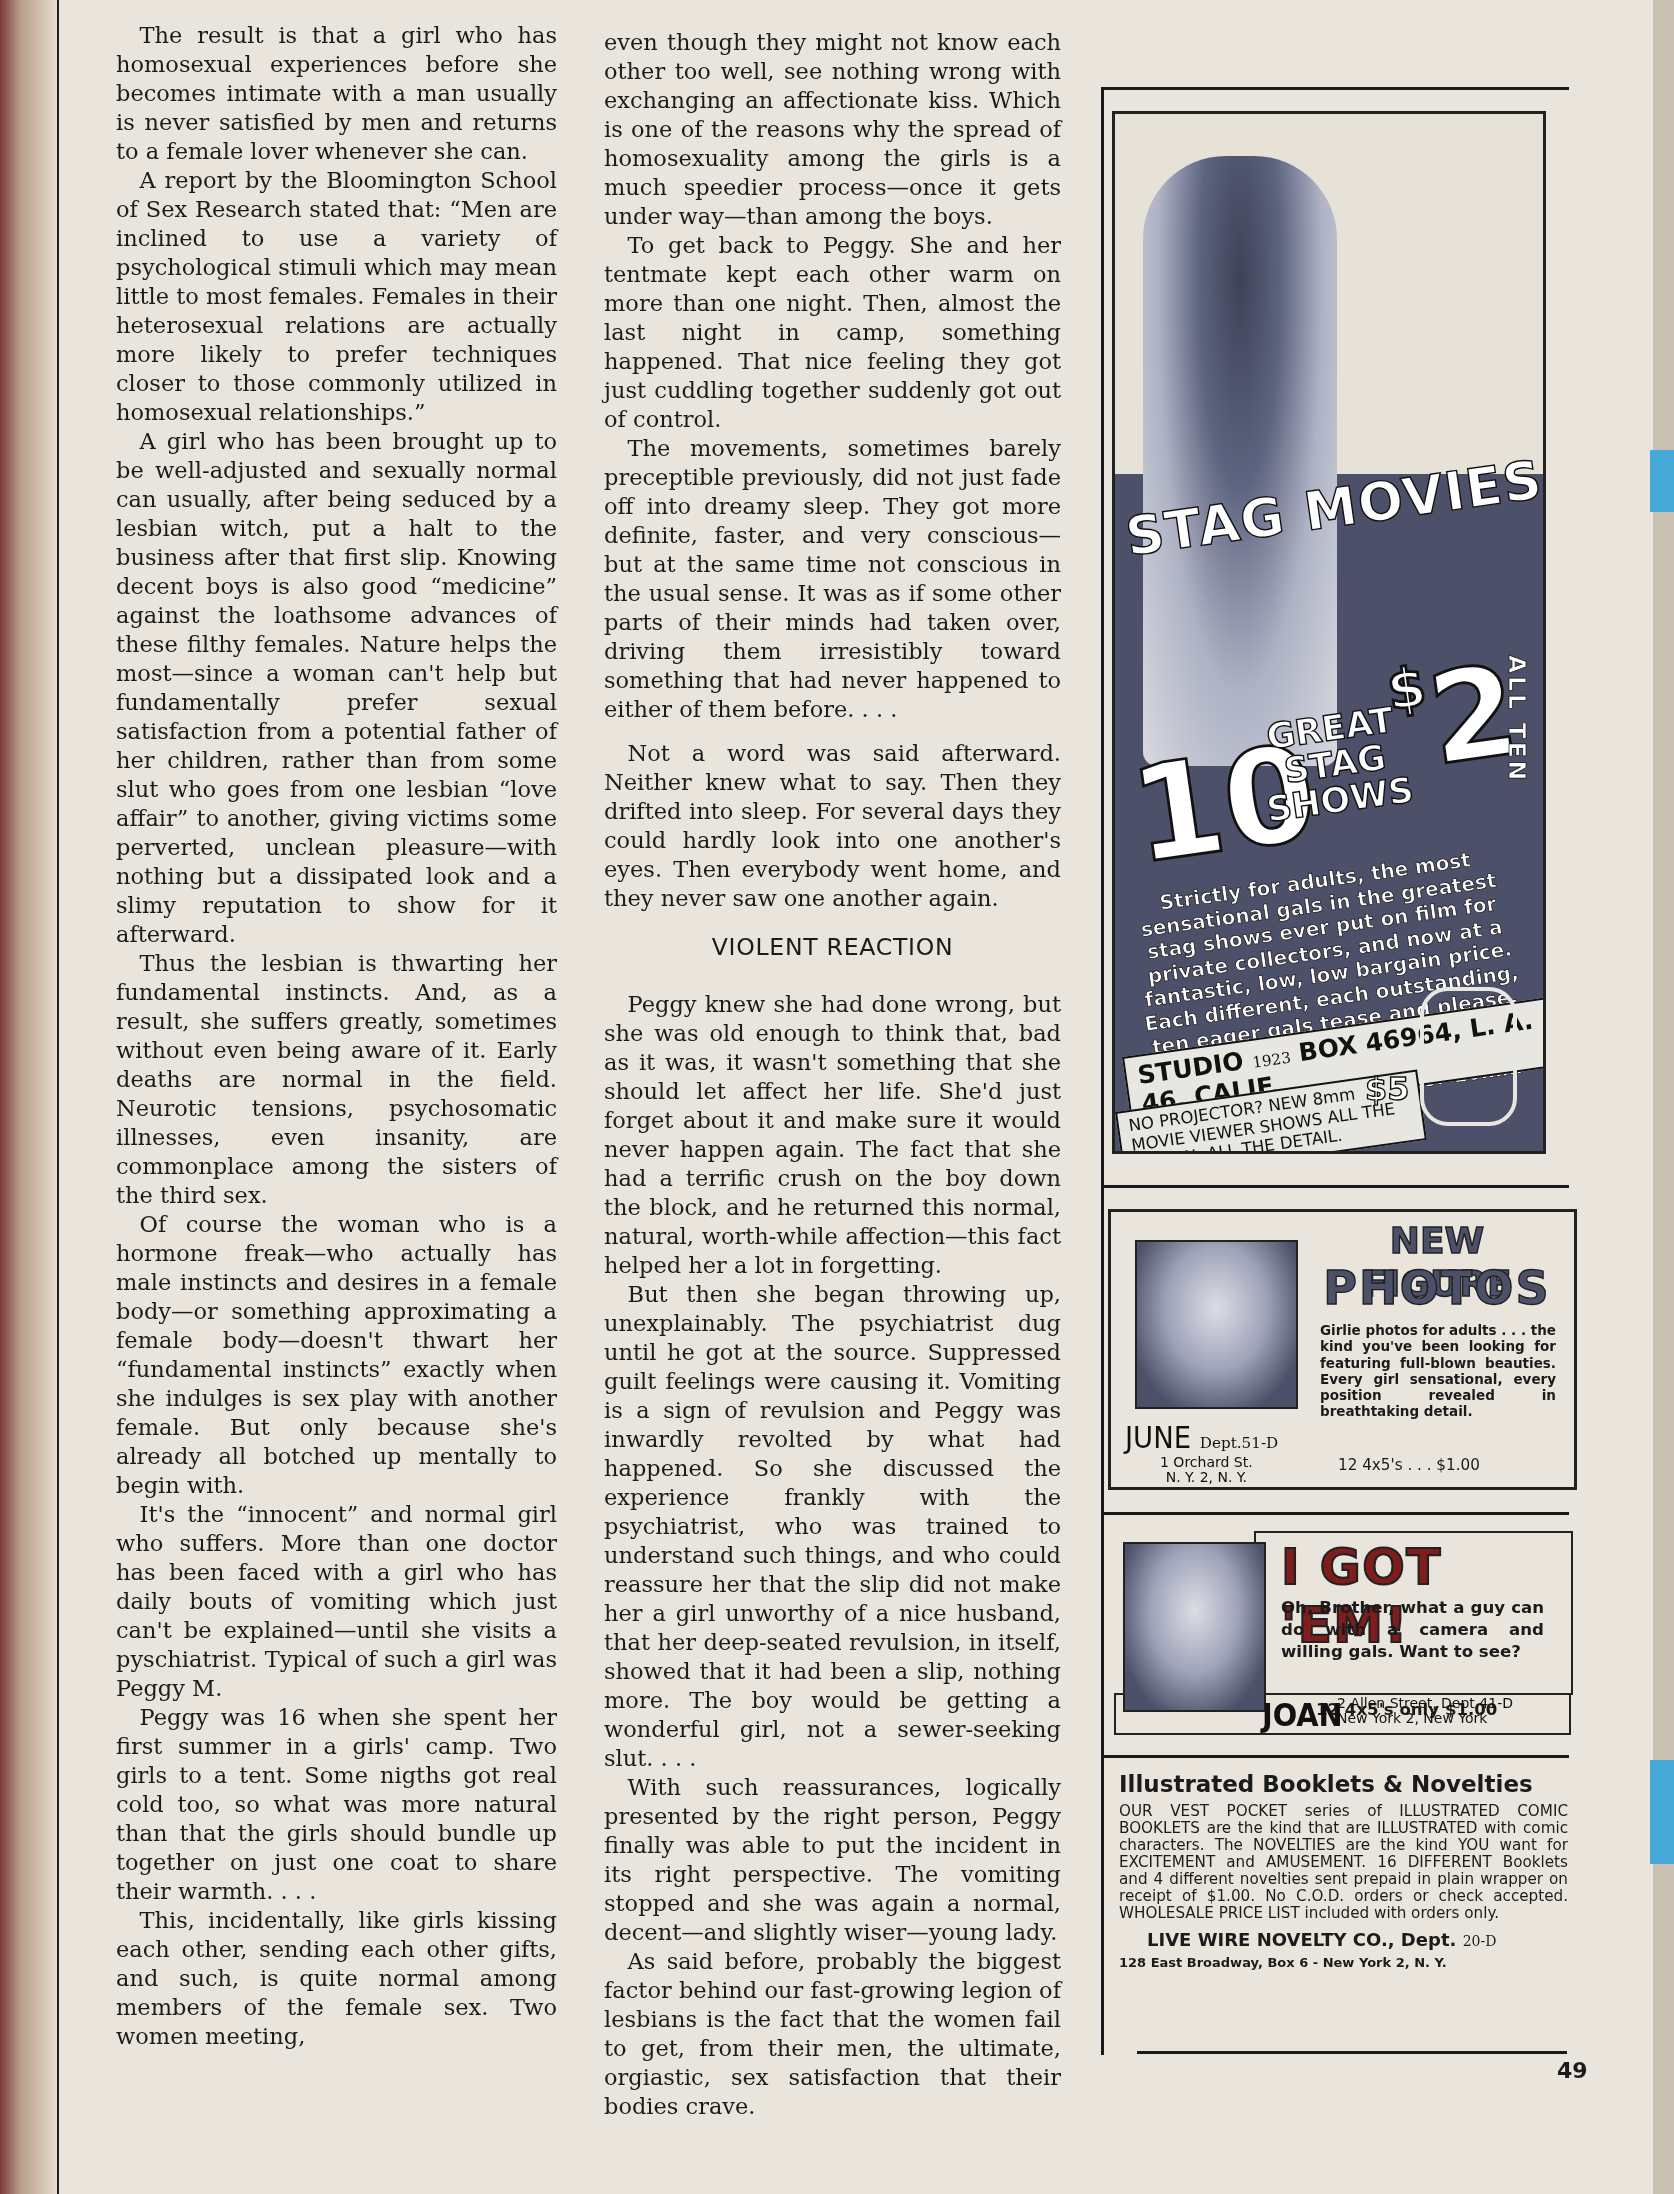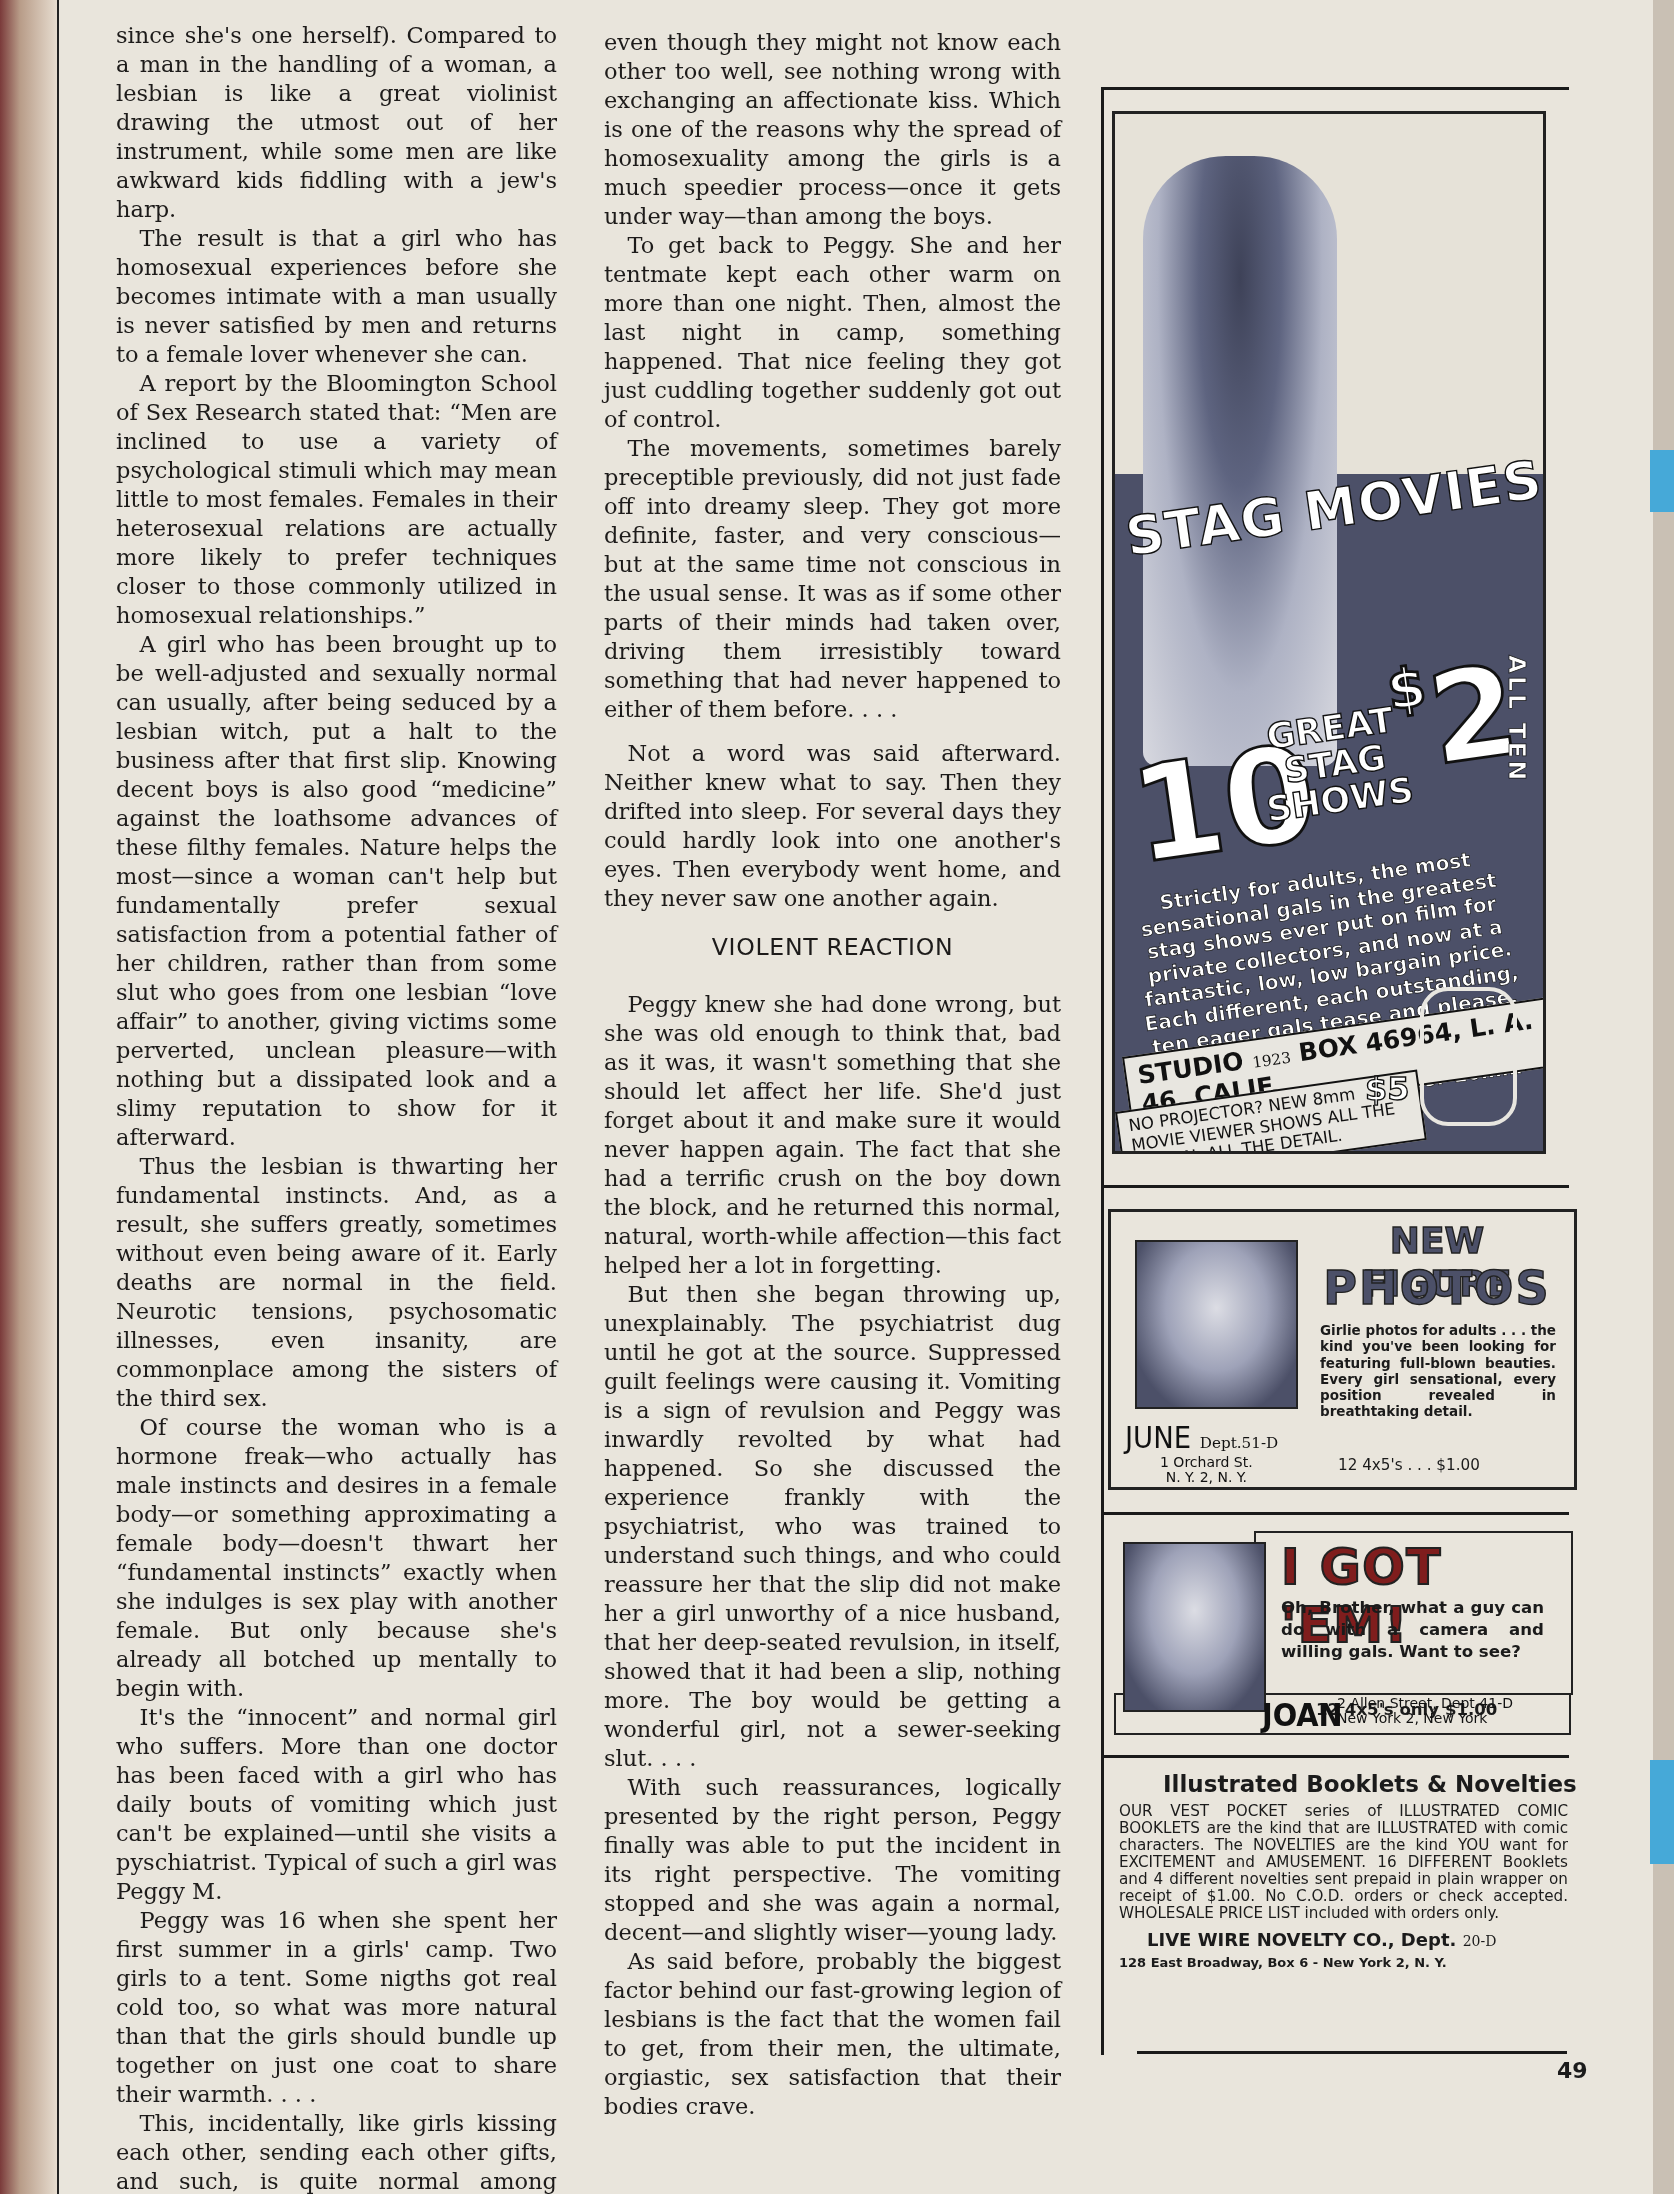--- a/index.html
+++ b/index.html
@@ -54,37 +54,36 @@
   .gotem { left:1108px; top:1514px; width:469px; height:223px; border:none; background:transparent; }
   .gotem .img { left:15.2px; top:28px; width:139px; height:166px; }
   .gotem .panel { position:absolute; left:146px; top:17.3px; width:319px; height:164px; border:2.8px solid #222; background:#e9e5dc; box-sizing:border-box;}
   .gotem .h1 { position:absolute; left:173px; top:24px; font-weight:bold; font-size:50px; color:#7f1d1d; -webkit-text-stroke:2.1px #222; letter-spacing:1.4px; }
   .gotem .body { position:absolute; left:173px; top:83px; width:263px; font-size:16.6px; line-height:22px; font-weight:bold; color:#1b1b1b; text-align:justify; }
   .gotem .price { position:absolute; left:208px; top:154px; font-size:16.6px; font-weight:bold; color:#1b1b1b;margin-top:32px; }
   .gotem .footer { position:absolute; left:5.5px; top:179px; width:457px; height:42px; border:2.1px solid #222; box-sizing:border-box;}
   .gotem .name { position:absolute; left:154px; top:182px; font-size:32px; font-weight:bold; color:#111; font-family:"DejaVu Sans Condensed","DejaVu Sans",sans-serif;}
   .gotem .addr { position:absolute; left:229px; top:182px; font-size:14px; line-height:15.2px; color:#111; }
   .booklets { left:1119px; top:1771px; width:449px; }
-  .booklets .h1 { font-size:23px; font-weight:bold; color:#1b1b1b; margin-bottom:5.5px; white-space:nowrap;margin-left:44px; }
+  .booklets .h1 { font-size:23px; font-weight:bold; color:#1b1b1b; margin-bottom:5.5px; white-space:nowrap; }
   .booklets .body { font-size:15.2px; line-height:17px; color:#1b1b1b; text-align:justify; }
   .booklets .co { margin-top:7px; padding-left:28px; font-size:18px; font-weight:bold; color:#1b1b1b; }
   .booklets .co span { font-family:"DejaVu Serif",serif; font-weight:normal; font-size:14px; }
   .booklets .co2 { margin-top:5.5px; font-size:13px; font-weight:bold; color:#1b1b1b; }
   .pagenum { position:absolute; left:1557px; top:2058px; font-family:"DejaVu Sans",sans-serif; font-weight:bold; font-size:22px; color:#1b1b1b; }
 </style>
 </head>
 <body>
 
 <div class="spine"></div>
 <div class="page"></div>
 <div class="tab-strip" style="top:450px;height:62px;"></div>
 <div class="tab-strip" style="top:1760px;height:104px;"></div>
 
 <div class="col col1">
-  <p>since she's one herself). Compared to a man in the handling of a woman, a lesbian is like a great violinist drawing the utmost out of her instrument, while some men are like awkward kids fiddling with a jew's harp.</p>
   <p class="ind">The result is that a girl who has homosexual experiences before she becomes intimate with a man usually is never satisfied by men and returns to a female lover whenever she can.</p>
   <p class="ind">A report by the Bloomington School of Sex Research stated that: “Men are inclined to use a variety of psychological stimuli which may mean little to most females. Females in their heterosexual relations are actually more likely to prefer techniques closer to those commonly utilized in homosexual relationships.”</p>
   <p class="ind">A girl who has been brought up to be well-adjusted and sexually normal can usually, after being seduced by a lesbian witch, put a halt to the business after that first slip. Knowing decent boys is also good “medicine” against the loathsome advances of these filthy females. Nature helps the most—since a woman can't help but fundamentally prefer sexual satisfaction from a potential father of her children, rather than from some slut who goes from one lesbian “love affair” to another, giving victims some perverted, unclean pleasure—with nothing but a dissipated look and a slimy reputation to show for it afterward.</p>
   <p class="ind">Thus the lesbian is thwarting her fundamental instincts. And, as a result, she suffers greatly, sometimes without even being aware of it. Early deaths are normal in the field. Neurotic tensions, psychosomatic illnesses, even insanity, are commonplace among the sisters of the third sex.</p>
   <p class="ind">Of course the woman who is a hormone freak—who actually has male instincts and desires in a female body—or something approximating a female body—doesn't thwart her “fundamental instincts” exactly when she indulges is sex play with another female. But only because she's already all botched up mentally to begin with.</p>
   <p class="ind">It's the “innocent” and normal girl who suffers. More than one doctor has been faced with a girl who has daily bouts of vomiting which just can't be explained—until she visits a pyschiatrist. Typical of such a girl was Peggy M.</p>
   <p class="ind">Peggy was 16 when she spent her first summer in a girls' camp. Two girls to a tent. Some nigths got real cold too, so what was more natural than that the girls should bundle up together on just one coat to share their warmth. . . .</p>
   <p class="ind">This, incidentally, like girls kissing each other, sending each other gifts, and such, is quite normal among members of the female sex. Two women meeting,</p>
 </div>
 

